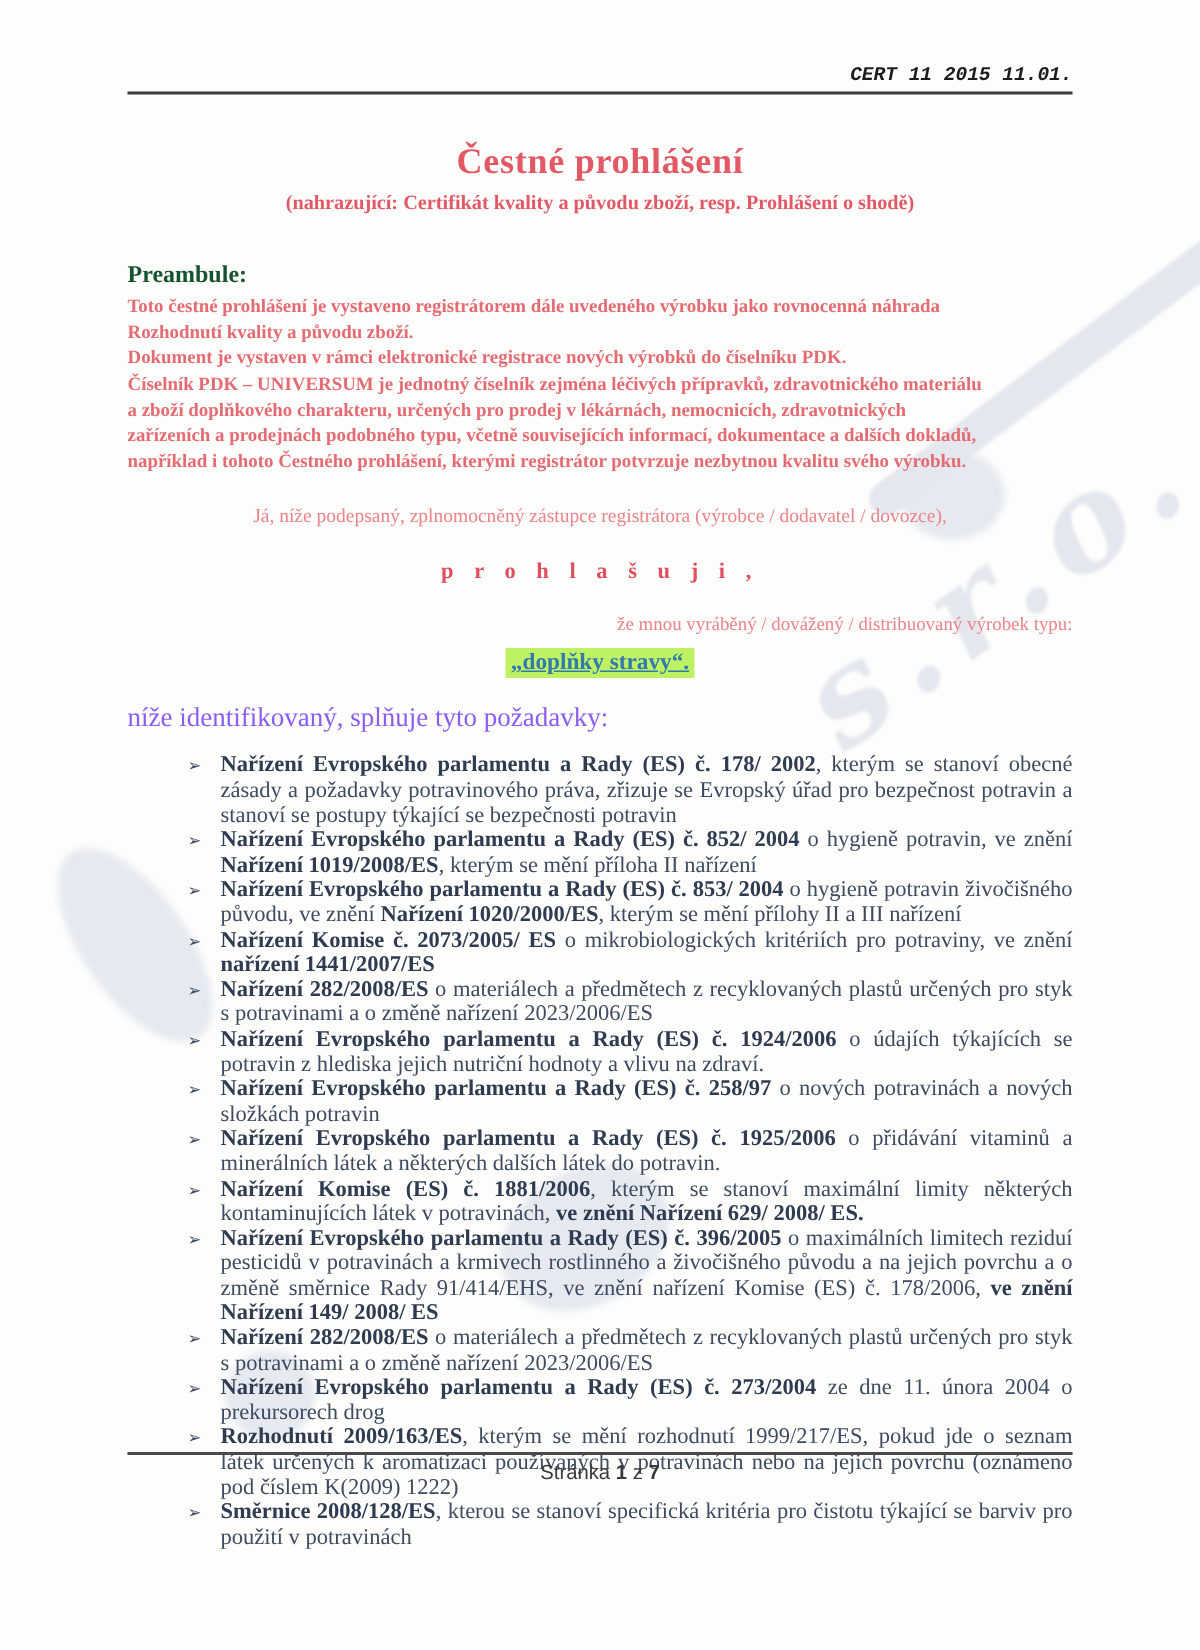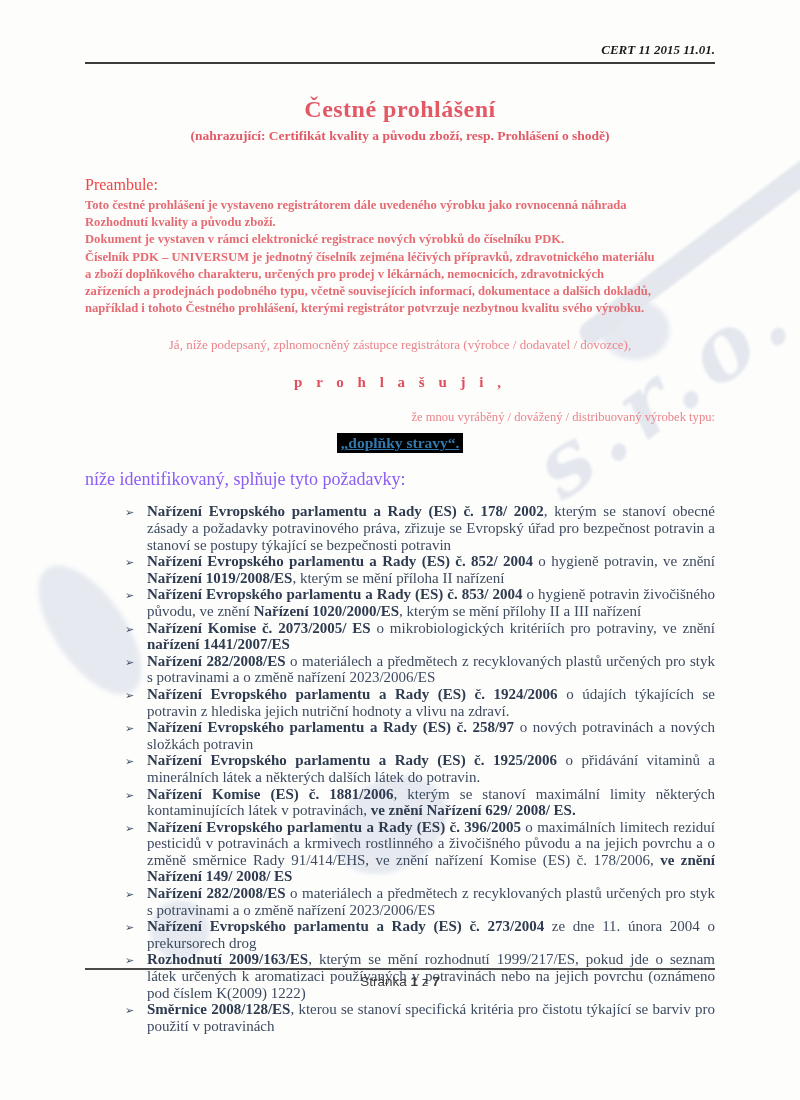--- a/index.html
+++ b/index.html
@@ -31,37 +31,37 @@
   .wm-b1{left:55px;top:555px;width:70px;height:150px;transform:rotate(-35deg);}
   .wm-b2{left:330px;top:780px;width:120px;height:90px;transform:rotate(-30deg);}
   .wm-b3{left:600px;top:300px;width:70px;height:60px;}
   .wm-b4{left:150px;top:900px;width:60px;height:60px;}
 
   
   .content{position:absolute;z-index:1;left:85px;top:0;width:630px;}
 
   .doc-code{
     margin-top:42px;text-align:right;
-    font-family:Liberation Serif, serif;
+    font-family:Liberation Mono, monospace;
     font-size:13px;font-style:italic;font-weight:bold;color:#1c1c1c;
   }
   .top-rule{border:none;border-top:2px solid #3c3c3c;margin:4px 0 0 0;}
 
   .title{
     margin-top:32px;text-align:center;
     font-size:24px;font-weight:bold;color:#e25965;letter-spacing:0.5px;
   }
   .subtitle{
     margin-top:5px;text-align:center;
     font-size:13.5px;font-weight:bold;color:#e25965;
   }
 
   .pre-head{
     margin-top:32px;
-    font-size:16px;font-weight:normal;color:#ef4444;
+    font-size:16px;font-weight:bold;color:#14532d;
   }
   .pre-lines{margin-top:3px;}
   .pre-line{
     font-size:12.6px;line-height:17.2px;font-weight:bold;color:#e56b73;
   }
 
   .intro{
     margin-top:20px;text-align:center;
     font-size:13px;color:#ec838b;
   }
@@ -69,21 +69,21 @@
     margin-top:21px;text-align:center;
     font-size:15px;font-weight:bold;color:#e04f5e;letter-spacing:5px;
   }
   .product-line{
     margin-top:19px;text-align:right;
     font-size:12.6px;color:#ec838b;
   }
   .product-type-wrap{margin-top:8px;text-align:center;}
   .product-type{
     display:inline-block;
-    background:#000000;
+    background:#bef264;
     color:#3279ae;
     font-size:15.5px;font-weight:bold;
     text-decoration:underline;
     padding:1px 4px;
   }
   .req-intro{
     margin-top:16px;
     font-size:18px;color:#8b5cf6;
   }
 

